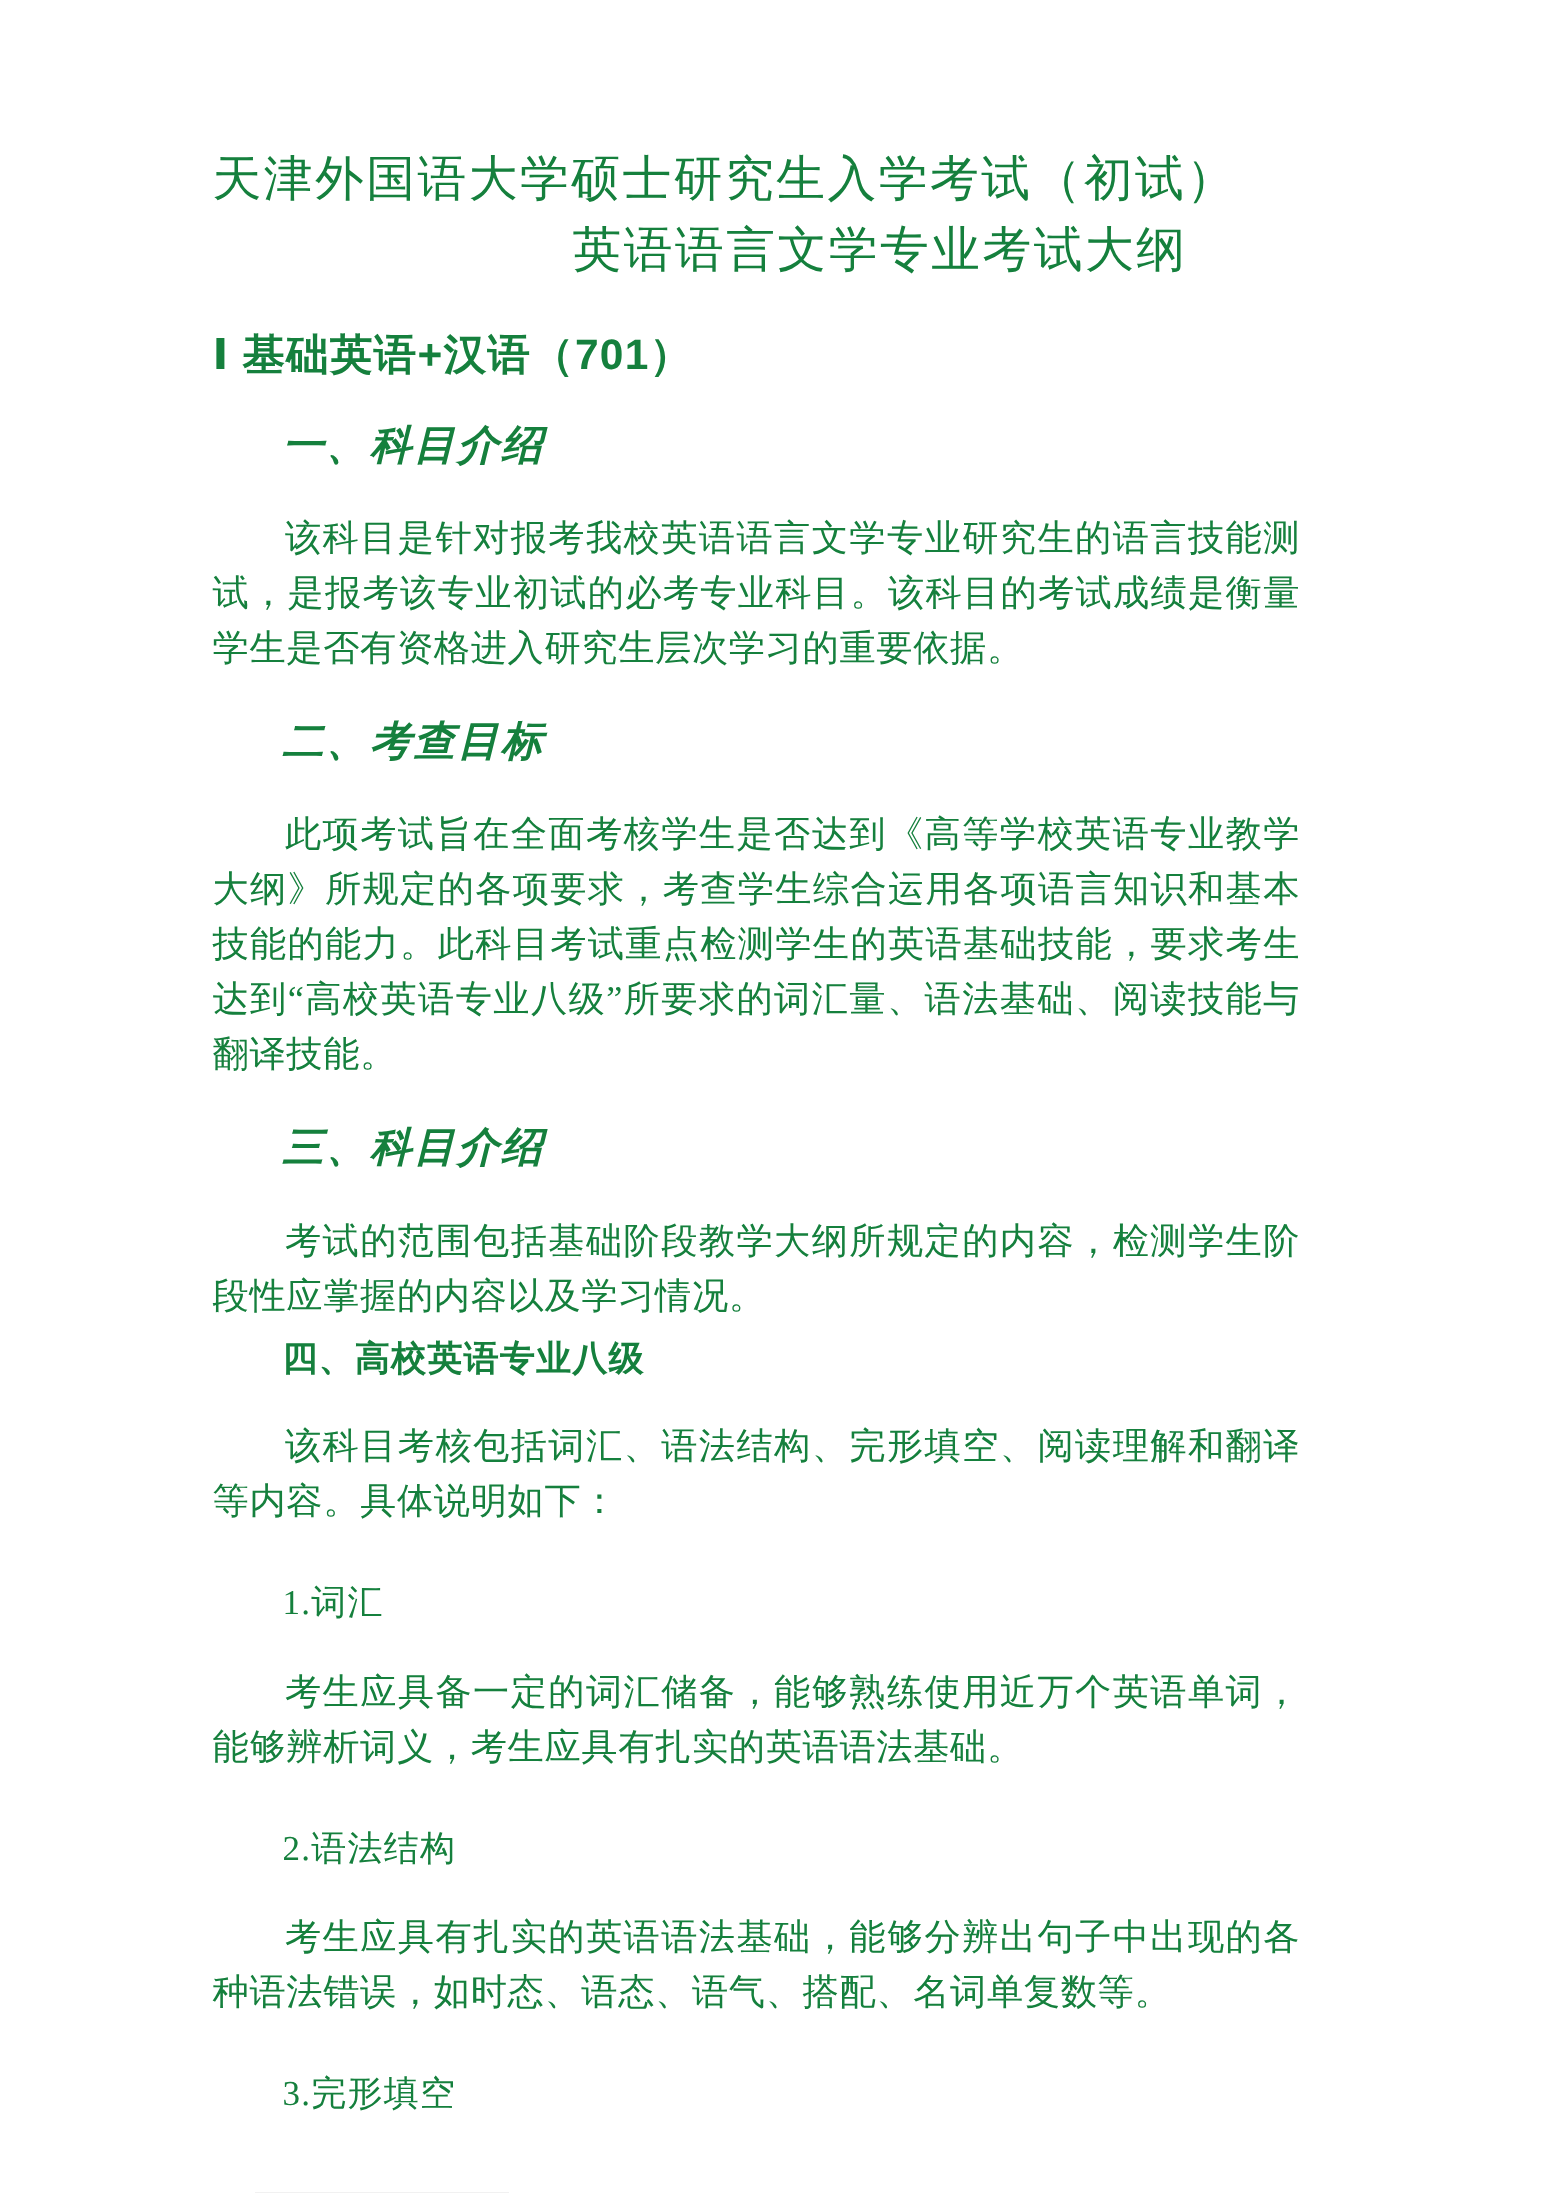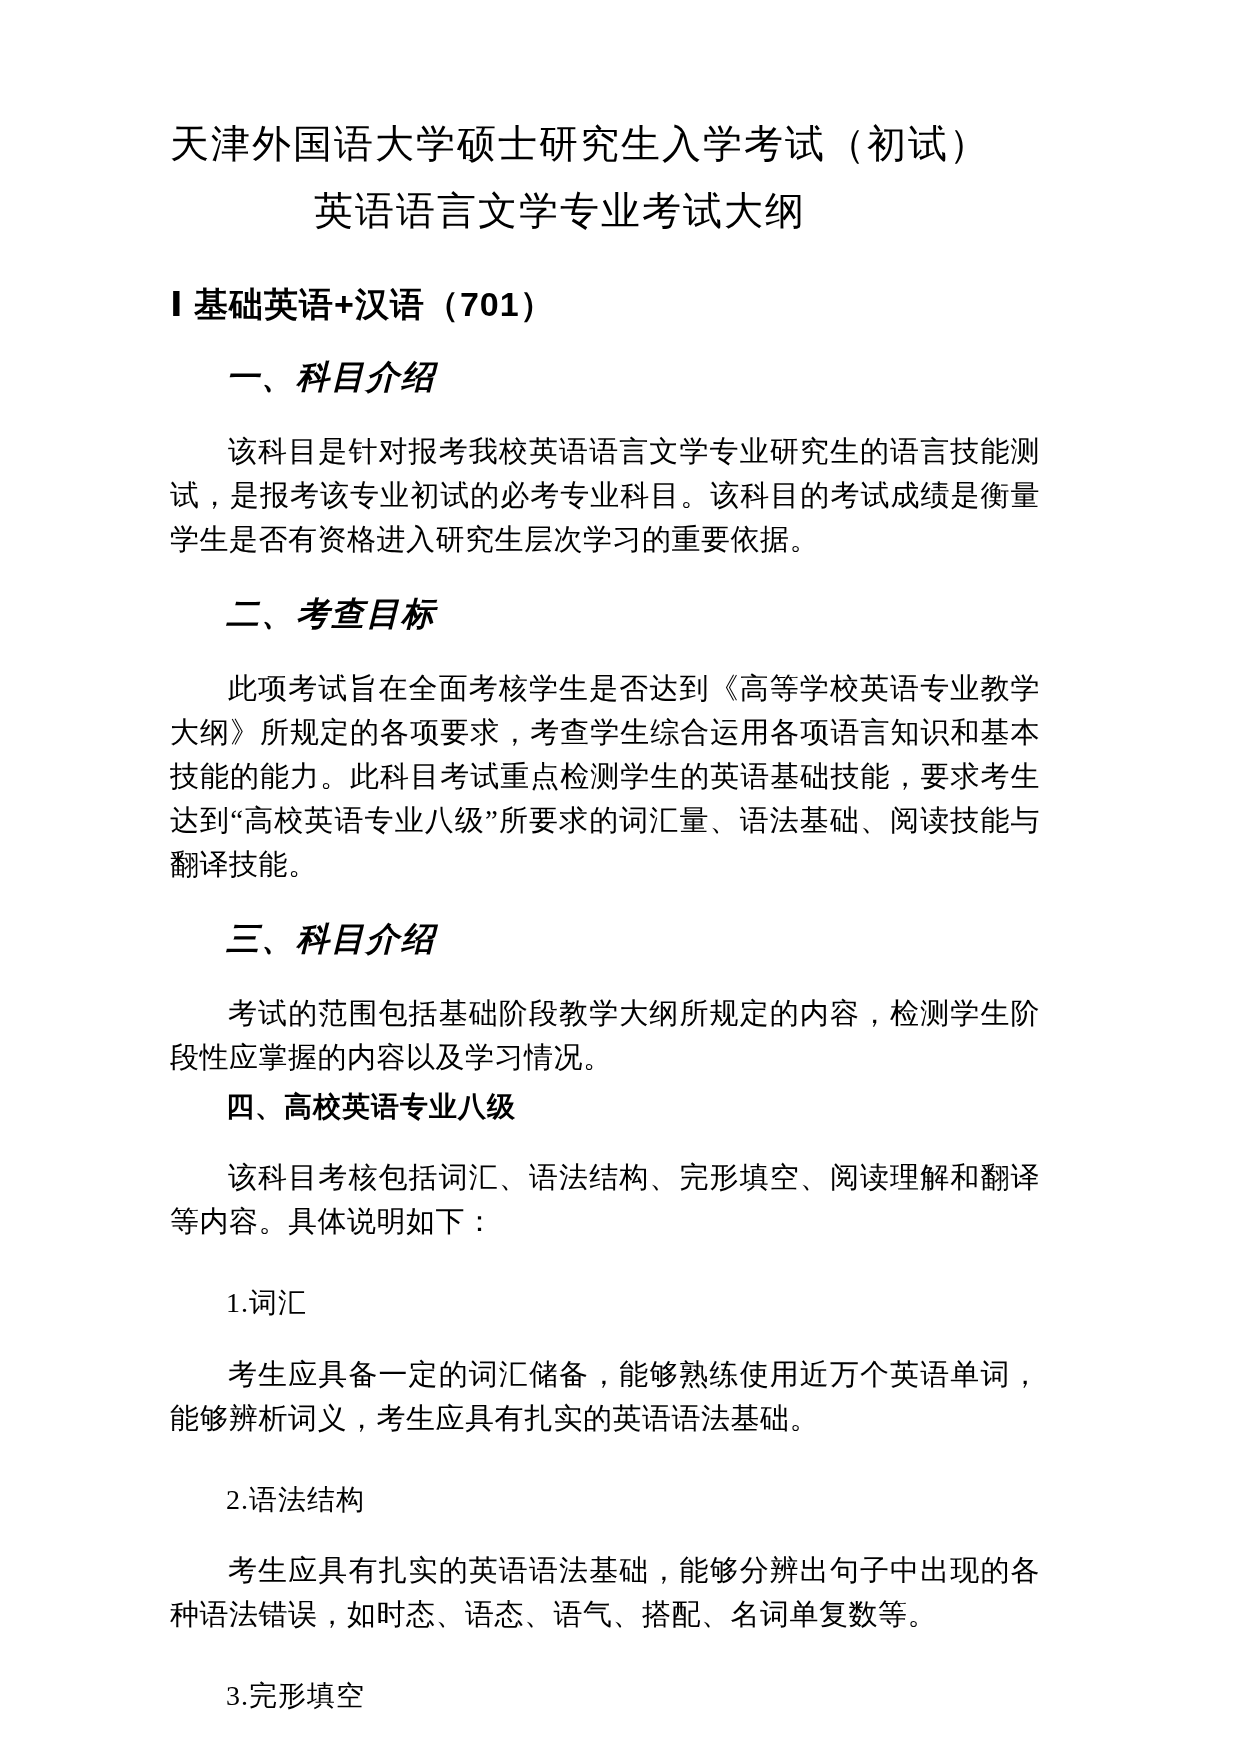--- a/index.html
+++ b/index.html
@@ -6,46 +6,46 @@
     margin: 0;
     padding: 0;
     background: #e8e8e8;
   }
   .page {
     position: relative;
     width: 1240px;
     height: 1754px;
     margin: 0 auto;
     background: #ffffff;
-    color: #000000;
+    color: #15803d;
     box-sizing: border-box;
     padding: 120px 200px 0 170px;
     overflow: hidden;
     font-family: "Liberation Serif", "DejaVu Serif", serif;
   }
   .title-line1 {
     margin: 0;
     font-size: 39px;
     font-weight: 400;
     letter-spacing: 2px;
     line-height: 1.25;
     text-align: left;
     white-space: nowrap;
   }
   .title-line2 {
-    margin: 18px 0 0 0;
+    margin: 8px 0 0 0;
     font-size: 39px;
     font-weight: 400;
     letter-spacing: 2px;
     line-height: 1.25;
-    text-align: center;
+    text-align: right;
     padding-right: 90px;
   }
   .part-heading {
-    margin: 48px 0 0 0;
+    margin: 38px 0 0 0;
     font-family: "Liberation Sans", "DejaVu Sans", sans-serif;
     font-size: 34px;
     font-weight: 700;
     letter-spacing: 1px;
     line-height: 1.2;
   }
   .sec-heading {
     margin: 32px 0 0 0;
     padding-left: 56px;
     font-size: 33px;

